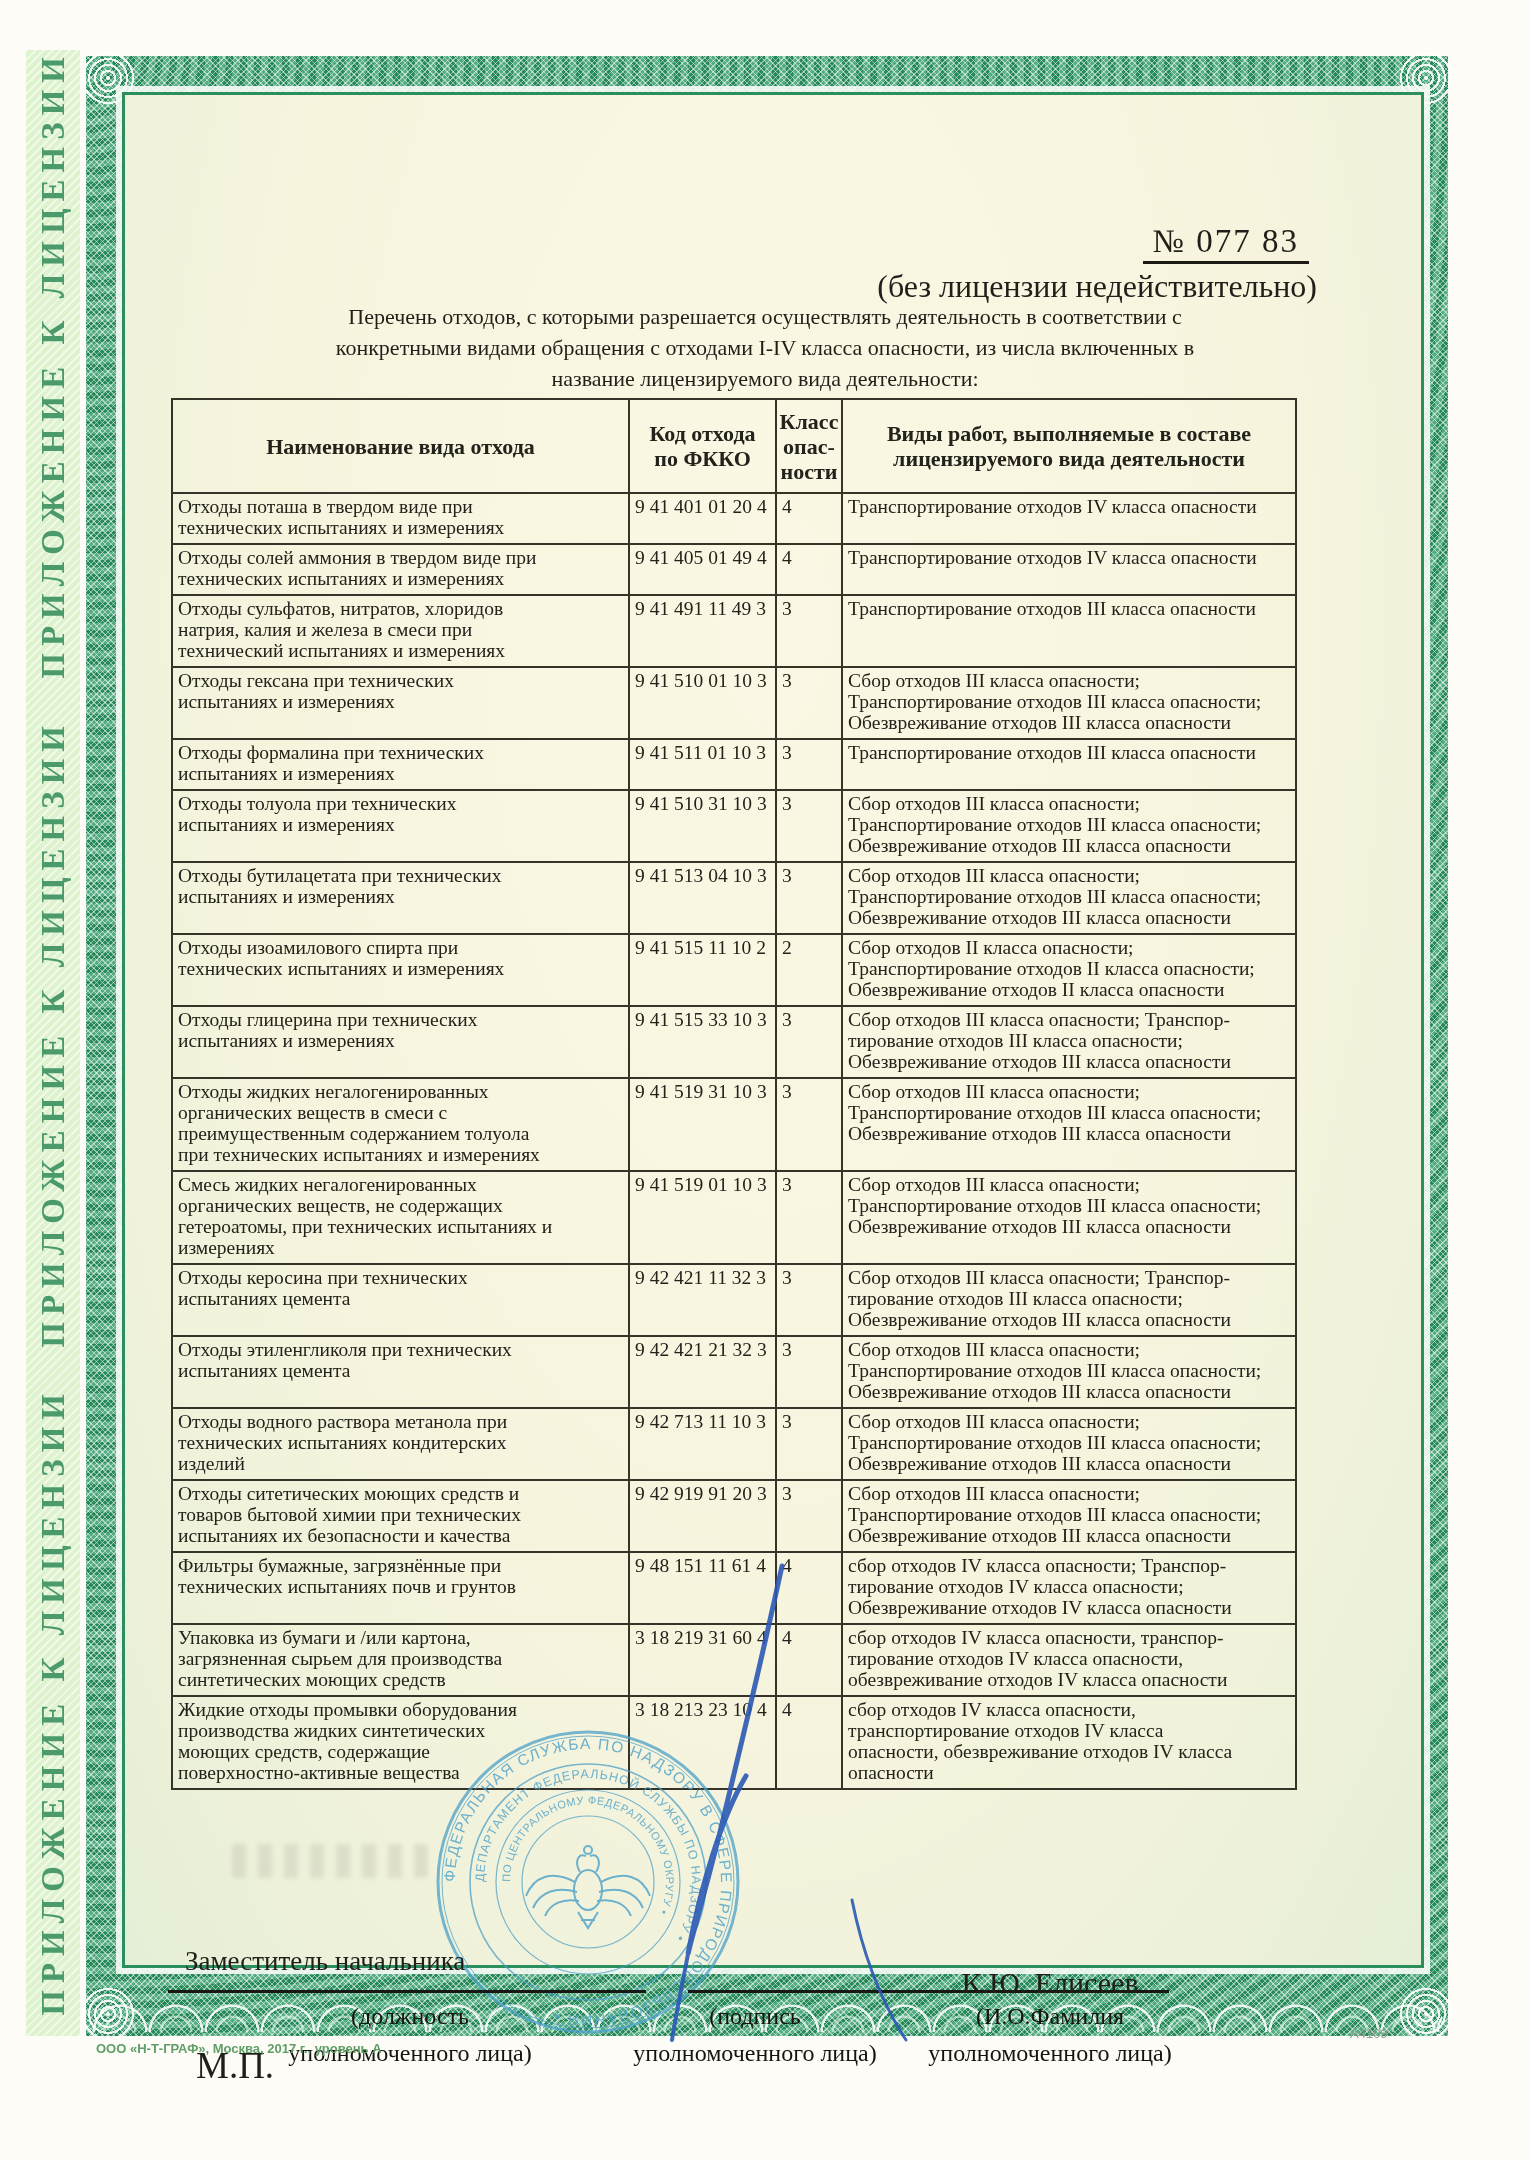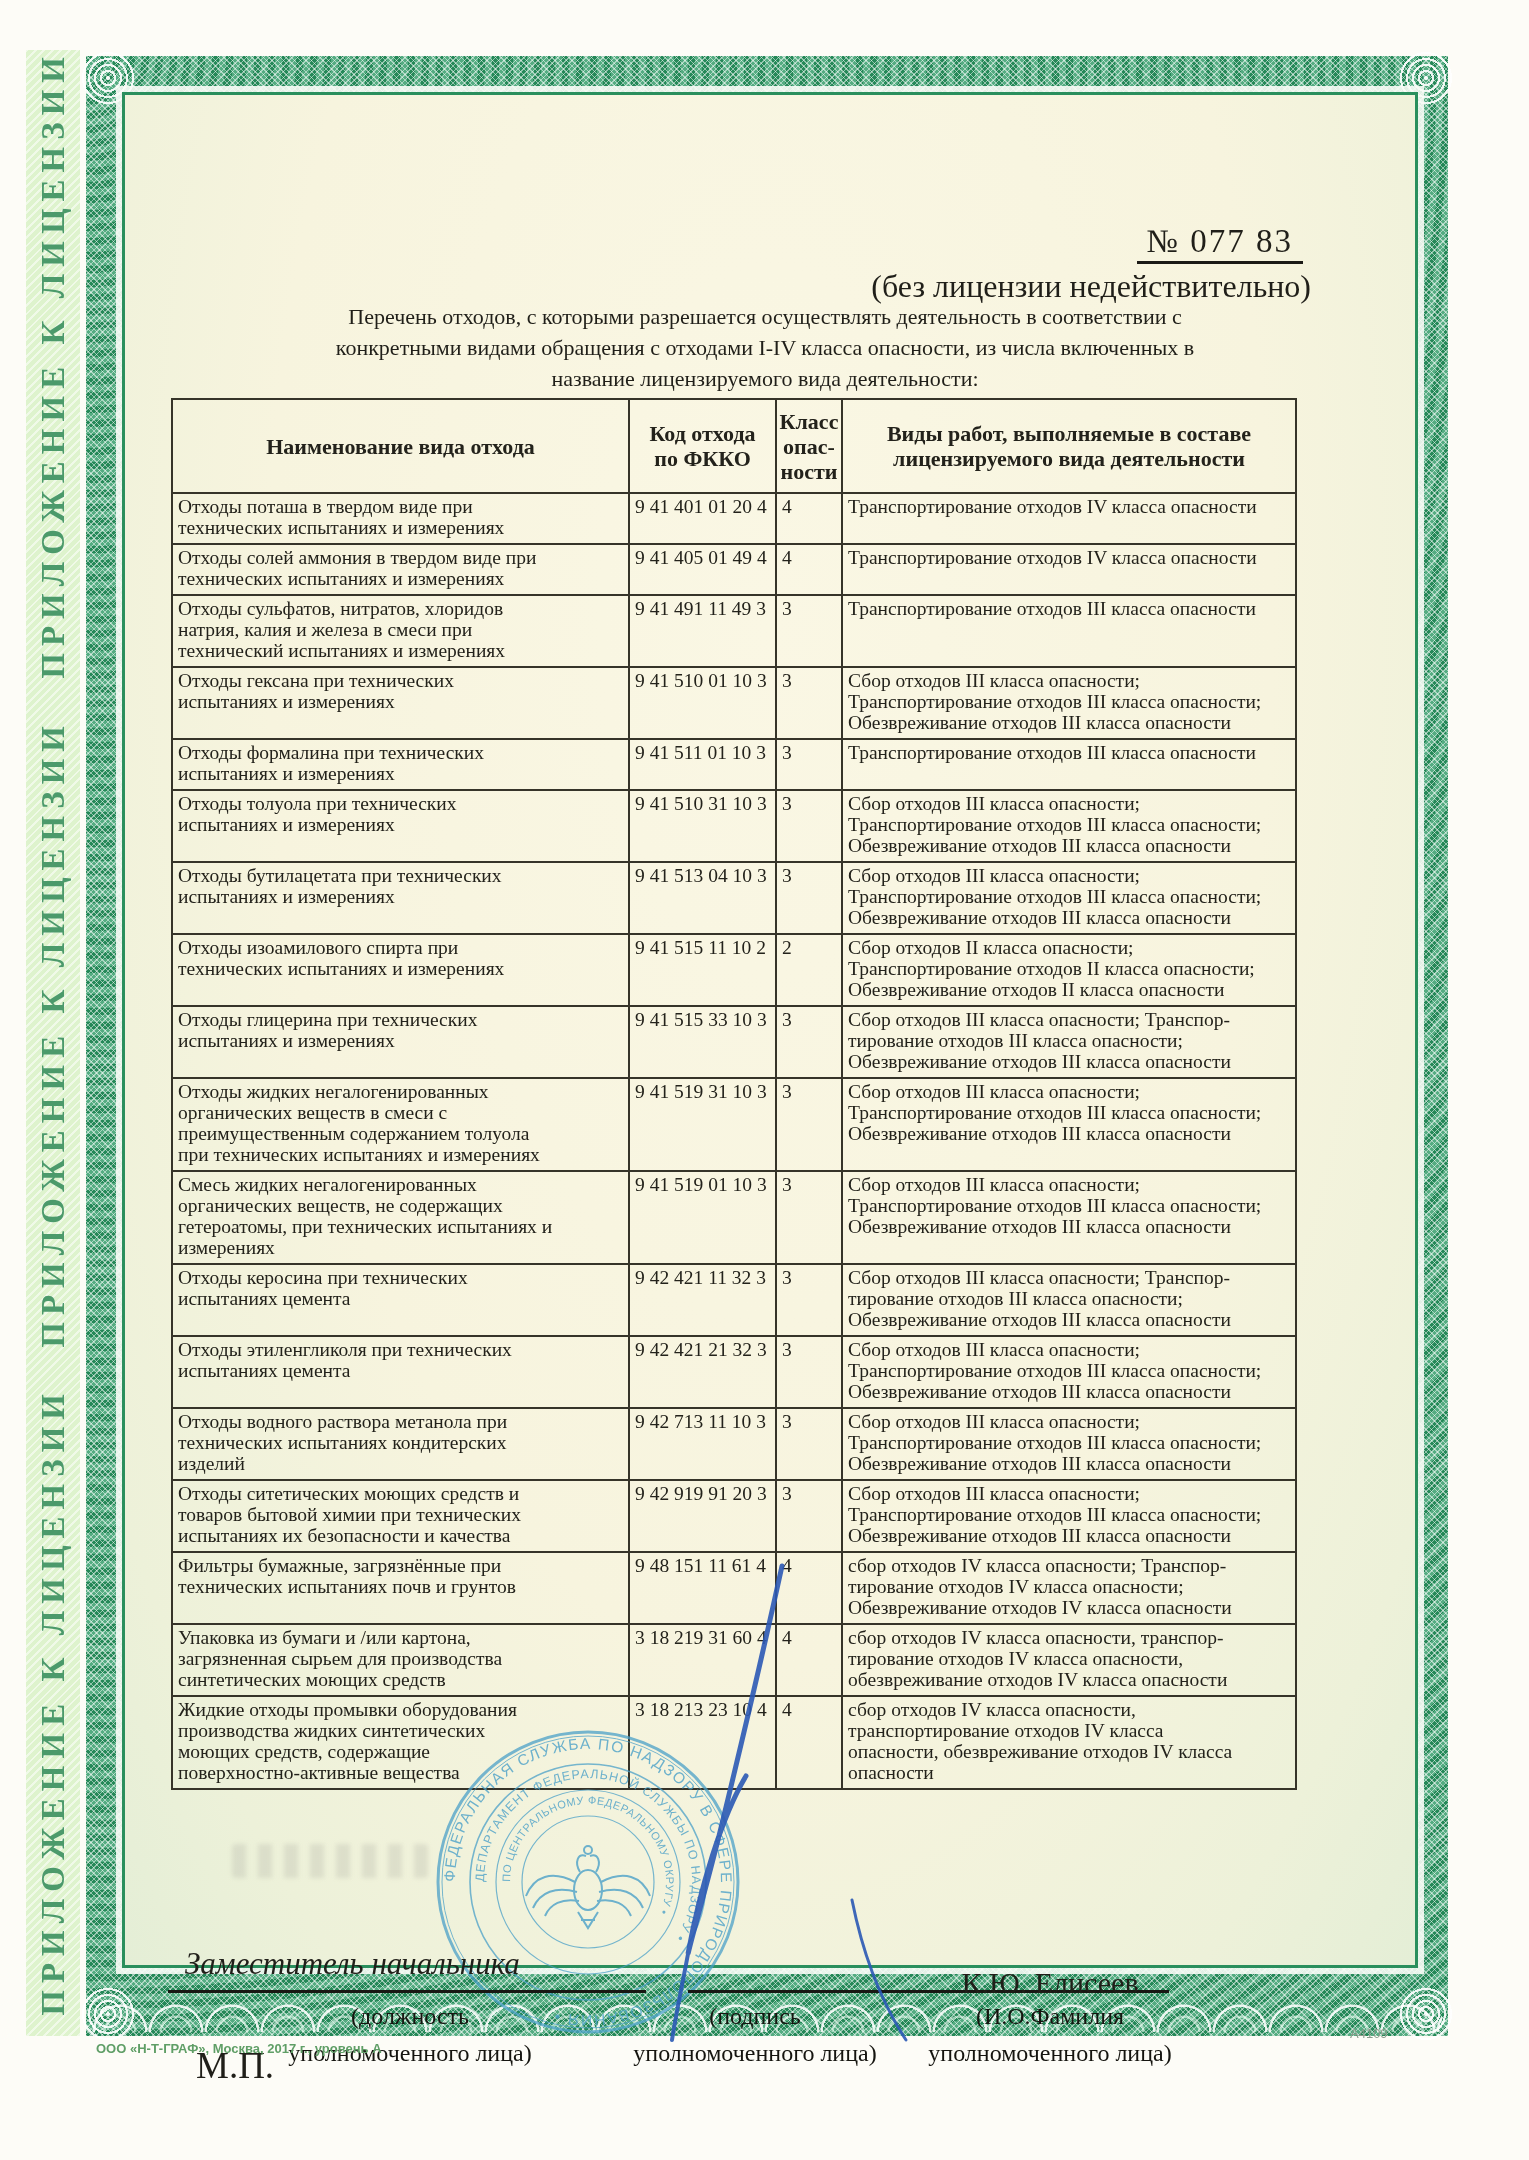--- a/index.html
+++ b/index.html
@@ -23,21 +23,21 @@
       radial-gradient(circle at 28px 64px, rgba(0,0,0,0) 25px, rgba(255,255,255,.85) 25px 27px, rgba(0,0,0,0) 28px),
       radial-gradient(circle at 28px 64px, rgba(0,0,0,0) 14px, rgba(240,255,245,.55) 14px 16px, rgba(0,0,0,0) 17px);
     background-size:56px 64px;background-repeat:repeat-x;}
   #scallops-bottom{bottom:4px;}
   #scallops-top{top:4px;transform:scaleY(-1);height:30px;background-size:46px 30px;}
   .rosette{position:absolute;width:56px;height:56px;border-radius:50%;
     background:repeating-radial-gradient(circle, rgba(255,255,255,.9) 0 2px, rgba(47,154,102,0) 2px 6px);}
   
   #sheet{position:absolute;left:36px;top:36px;width:1290px;height:1870px;
     border:3px solid #2a8f5d;outline:6px solid rgba(248,252,246,.9);
-    background:radial-gradient(ellipse at 50% 28%, #faf7e4 0%, #f7f4de 55%, #edf1d9 85%, #e4eed6 100%);}
+    background:radial-gradient(ellipse at 50% 28%, #faf7e4 0%, #f7f4de 55%, #edf1d9 85%, #e4eed6 100%);padding-left:6px;}
   
   #licence-number{position:absolute;top:128px;right:112px;font-size:33px;letter-spacing:2px;
     border-bottom:3px solid #1b1a15;padding:0 10px 1px 10px;}
   #validity-note{position:absolute;top:173px;right:104px;font-size:32px;}
   #doc-title{position:absolute;top:206px;left:40px;width:1200px;text-align:center;
     font-size:22px;line-height:31px;white-space:pre-line;}
   
   #waste-table{position:absolute;left:46px;top:303px;border-collapse:collapse;table-layout:fixed;
     width:1124px;font-size:19.5px;line-height:21px;color:#23221b;}
   #waste-table th,#waste-table td{border:2px solid #363429;vertical-align:top;padding:2px 5px 5px 5px;}
@@ -49,21 +49,21 @@
   
   #stamp{position:absolute;left:428px;top:1722px;opacity:.88;}
   #signature-svg{position:absolute;left:600px;top:1540px;z-index:6;}
   #faded-artifact{position:absolute;left:232px;top:1844px;width:196px;height:34px;
     background:repeating-linear-gradient(90deg, rgba(140,140,135,.18) 0 14px, rgba(140,140,135,0) 14px 26px);
     filter:blur(2px);border-radius:4px;}
   .sig-line{position:absolute;height:0;border-top:3px solid #191814;z-index:5;}
   #sig-line-position{left:168px;top:1990px;width:478px;}
   #sig-line-sign{left:688px;top:1990px;width:324px;}
   #sig-line-name{left:925px;top:1990px;width:244px;}
-  #sig-position{position:absolute;left:185px;top:1946px;font-size:31px;z-index:5;font-style:italic;}
+  #sig-position{position:absolute;left:185px;top:1946px;font-size:27px;z-index:5;}
   #sig-name{position:absolute;left:900px;top:1946px;width:300px;text-align:center;font-size:30px;z-index:5;margin-top:20px;}
   .under-label{position:absolute;z-index:5;font-size:24px;line-height:37px;text-align:center;
     white-space:pre-line;color:#15140f;}
   #label-position{left:245px;top:1998px;width:330px;}
   #label-sign{left:590px;top:1998px;width:330px;}
   #label-name{left:895px;top:1998px;width:310px;}
   #seal-mark{position:absolute;left:196px;top:2044px;font-size:37px;z-index:5;}
   #printer-note{position:absolute;left:96px;top:2041px;font-family:"Liberation Sans",sans-serif;
     font-size:13px;font-weight:bold;color:#5f9e66;z-index:5;}
   #form-code{position:absolute;left:1350px;top:2026px;font-family:"Liberation Sans",sans-serif;

